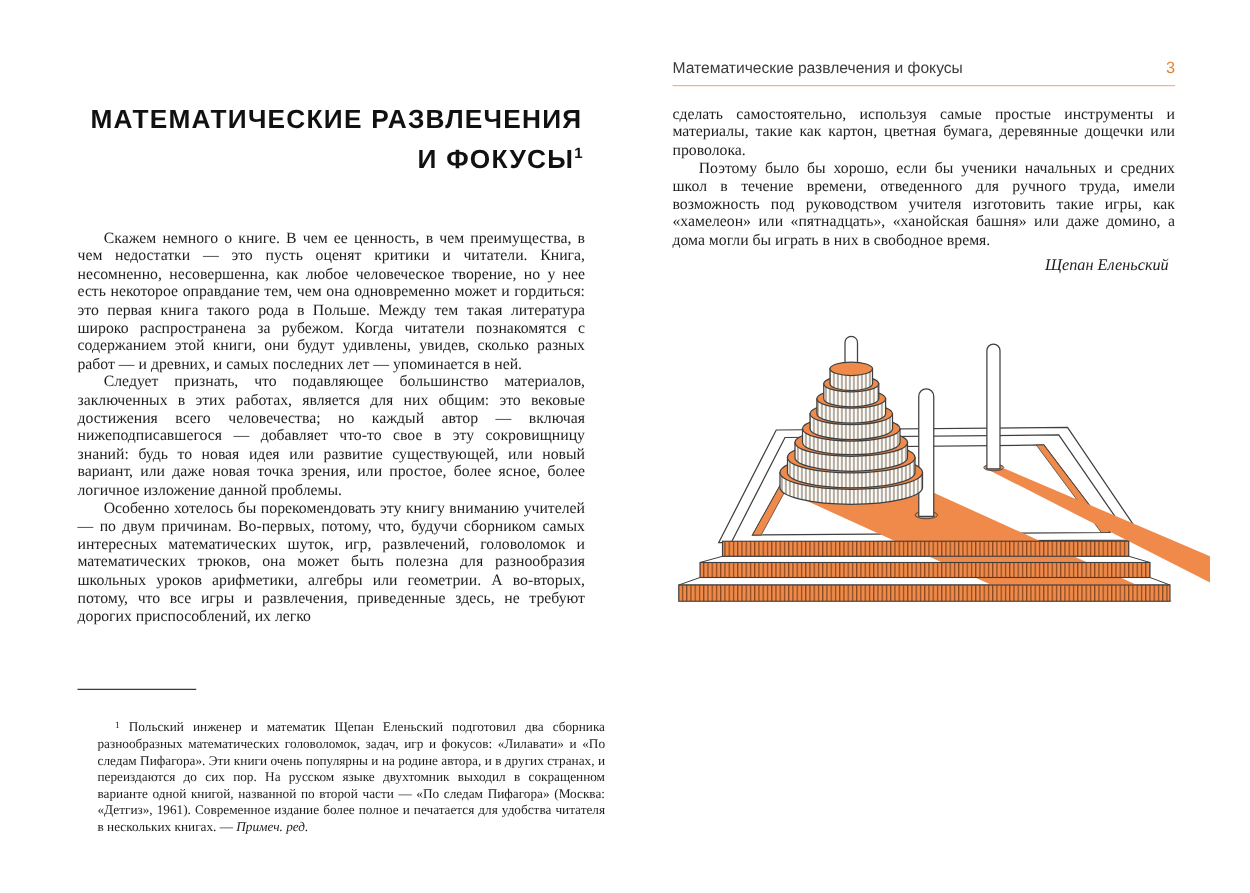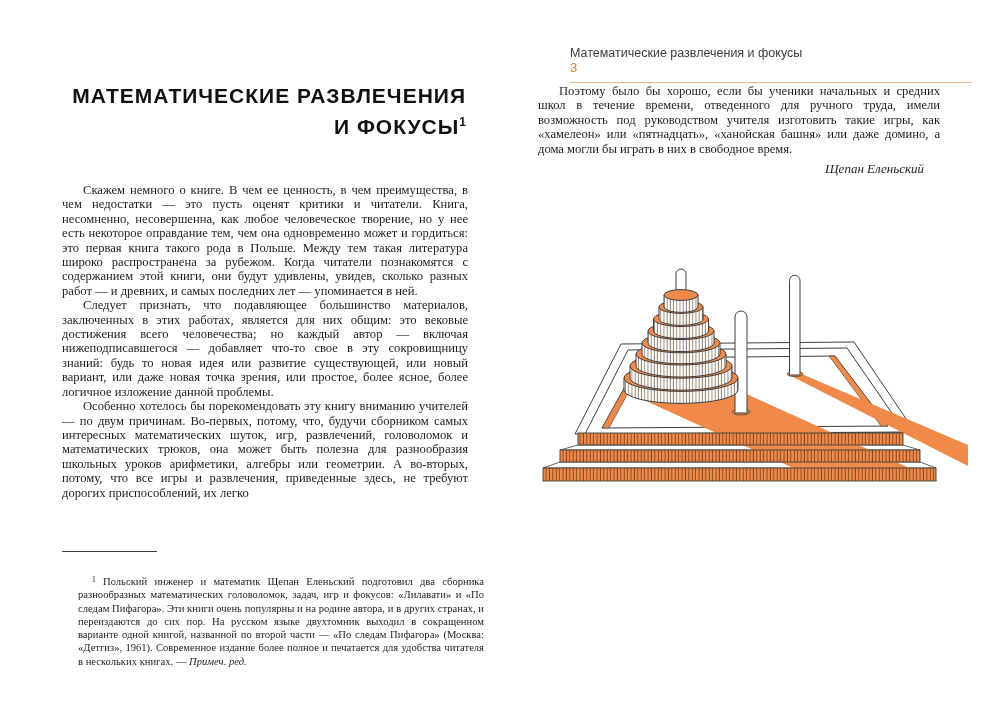--- a/index.html
+++ b/index.html
@@ -14,28 +14,28 @@
   .left-body{position:absolute;left:62px;top:183px;width:406px;}
   .para{margin:0;font-size:12.6px;line-height:14.4px;text-align:justify;text-indent:21px;}
   .para.no-indent{text-indent:0;}
   .footnote-rule{position:absolute;left:62px;top:551px;width:95px;border-top:1px solid #3a3a3a;}
   .footnote{position:absolute;left:62px;top:557px;width:406px;margin:16px;
     font-size:10.6px;line-height:13.3px;text-align:justify;text-indent:14px;}
   .footnote sup{font-size:7.5px;vertical-align:3px;}
   .footnote i{font-style:italic;}
 
   
-  .running-header{position:absolute;left:570px;top:46px;width:402px;display:flex;
+  .running-header{position:absolute;left:538px;top:46px;width:402px;display:flex;
     justify-content:space-between;align-items:baseline;
     font-family:"Liberation Sans","DejaVu Sans",sans-serif;font-size:12.5px;
     color:var(--header-text,#3c3c3c);padding-bottom:7px;
-    border-bottom:1px solid var(--rule,#f3b488);flex-direction:column;}
+    border-bottom:1px solid var(--rule,#f3b488);}
   .page-number{color:var(--page-number,#e08434);font-size:13px;}
   .right-body{position:absolute;left:538px;top:84px;width:402px;}
-  .attribution{margin:5px 16px 0 0;text-align:right;font-style:italic;font-size:13px;line-height:16px;}
+  .attribution{margin:5px 5px 0 0;text-align:right;font-style:italic;font-size:13px;line-height:16px;}
   .illustration{position:absolute;left:538px;top:252px;width:430px;height:236px;}
 </style>
 </head>
 <body>
 
 <div class="spread">
 
   <div>
     <div class="chapter-title">
       <div>МАТЕМАТИЧЕСКИЕ РАЗВЛЕЧЕНИЯ</div>
@@ -52,20 +52,21 @@
     <p class="footnote"><sup>1</sup> <span>Польский инженер и математик Щепан Еленьский подготовил два сборника разнообразных математических головоломок, задач, игр и фокусов: «Лилавати» и «По следам Пифагора». Эти книги очень популярны и на родине автора, и в других странах, и переиздаются до сих пор. На русском языке двухтомник выходил в сокращенном варианте одной книгой, названной по второй части — «По следам Пифагора» (Москва: «Детгиз», 1961). Современное издание более полное и печатается для удобства читателя в нескольких книгах. —</span> <i>Примеч. ред.</i></p>
   </div>
 
   <div>
     <div class="running-header">
       <span>Математические развлечения и фокусы</span>
       <span class="page-number">3</span>
     </div>
 
     <div class="right-body">
+      <p class="para no-indent">сделать самостоятельно, используя самые простые инструменты и материалы, такие как картон, цветная бумага, деревянные дощечки или проволока.</p>
       <p class="para">Поэтому было бы хорошо, если бы ученики начальных и средних школ в течение времени, отведенного для ручного труда, имели возможность под руководством учителя изготовить такие игры, как «хамелеон» или «пятнадцать», «ханойская башня» или даже домино, а дома могли бы играть в них в свободное время.</p>
       <p class="attribution">Щепан Еленьский</p>
     </div>
 
     <svg class="illustration" viewBox="0 0 430 236">
       <defs>
         <pattern id="hatchO" patternUnits="userSpaceOnUse" width="3.4" height="14">
           <rect width="3.4" height="14" fill="#EF8A4A"></rect>
           <line x1="1.2" y1="0" x2="1.2" y2="14" stroke="#7D431C" stroke-width="0.9"></line>
         </pattern>

